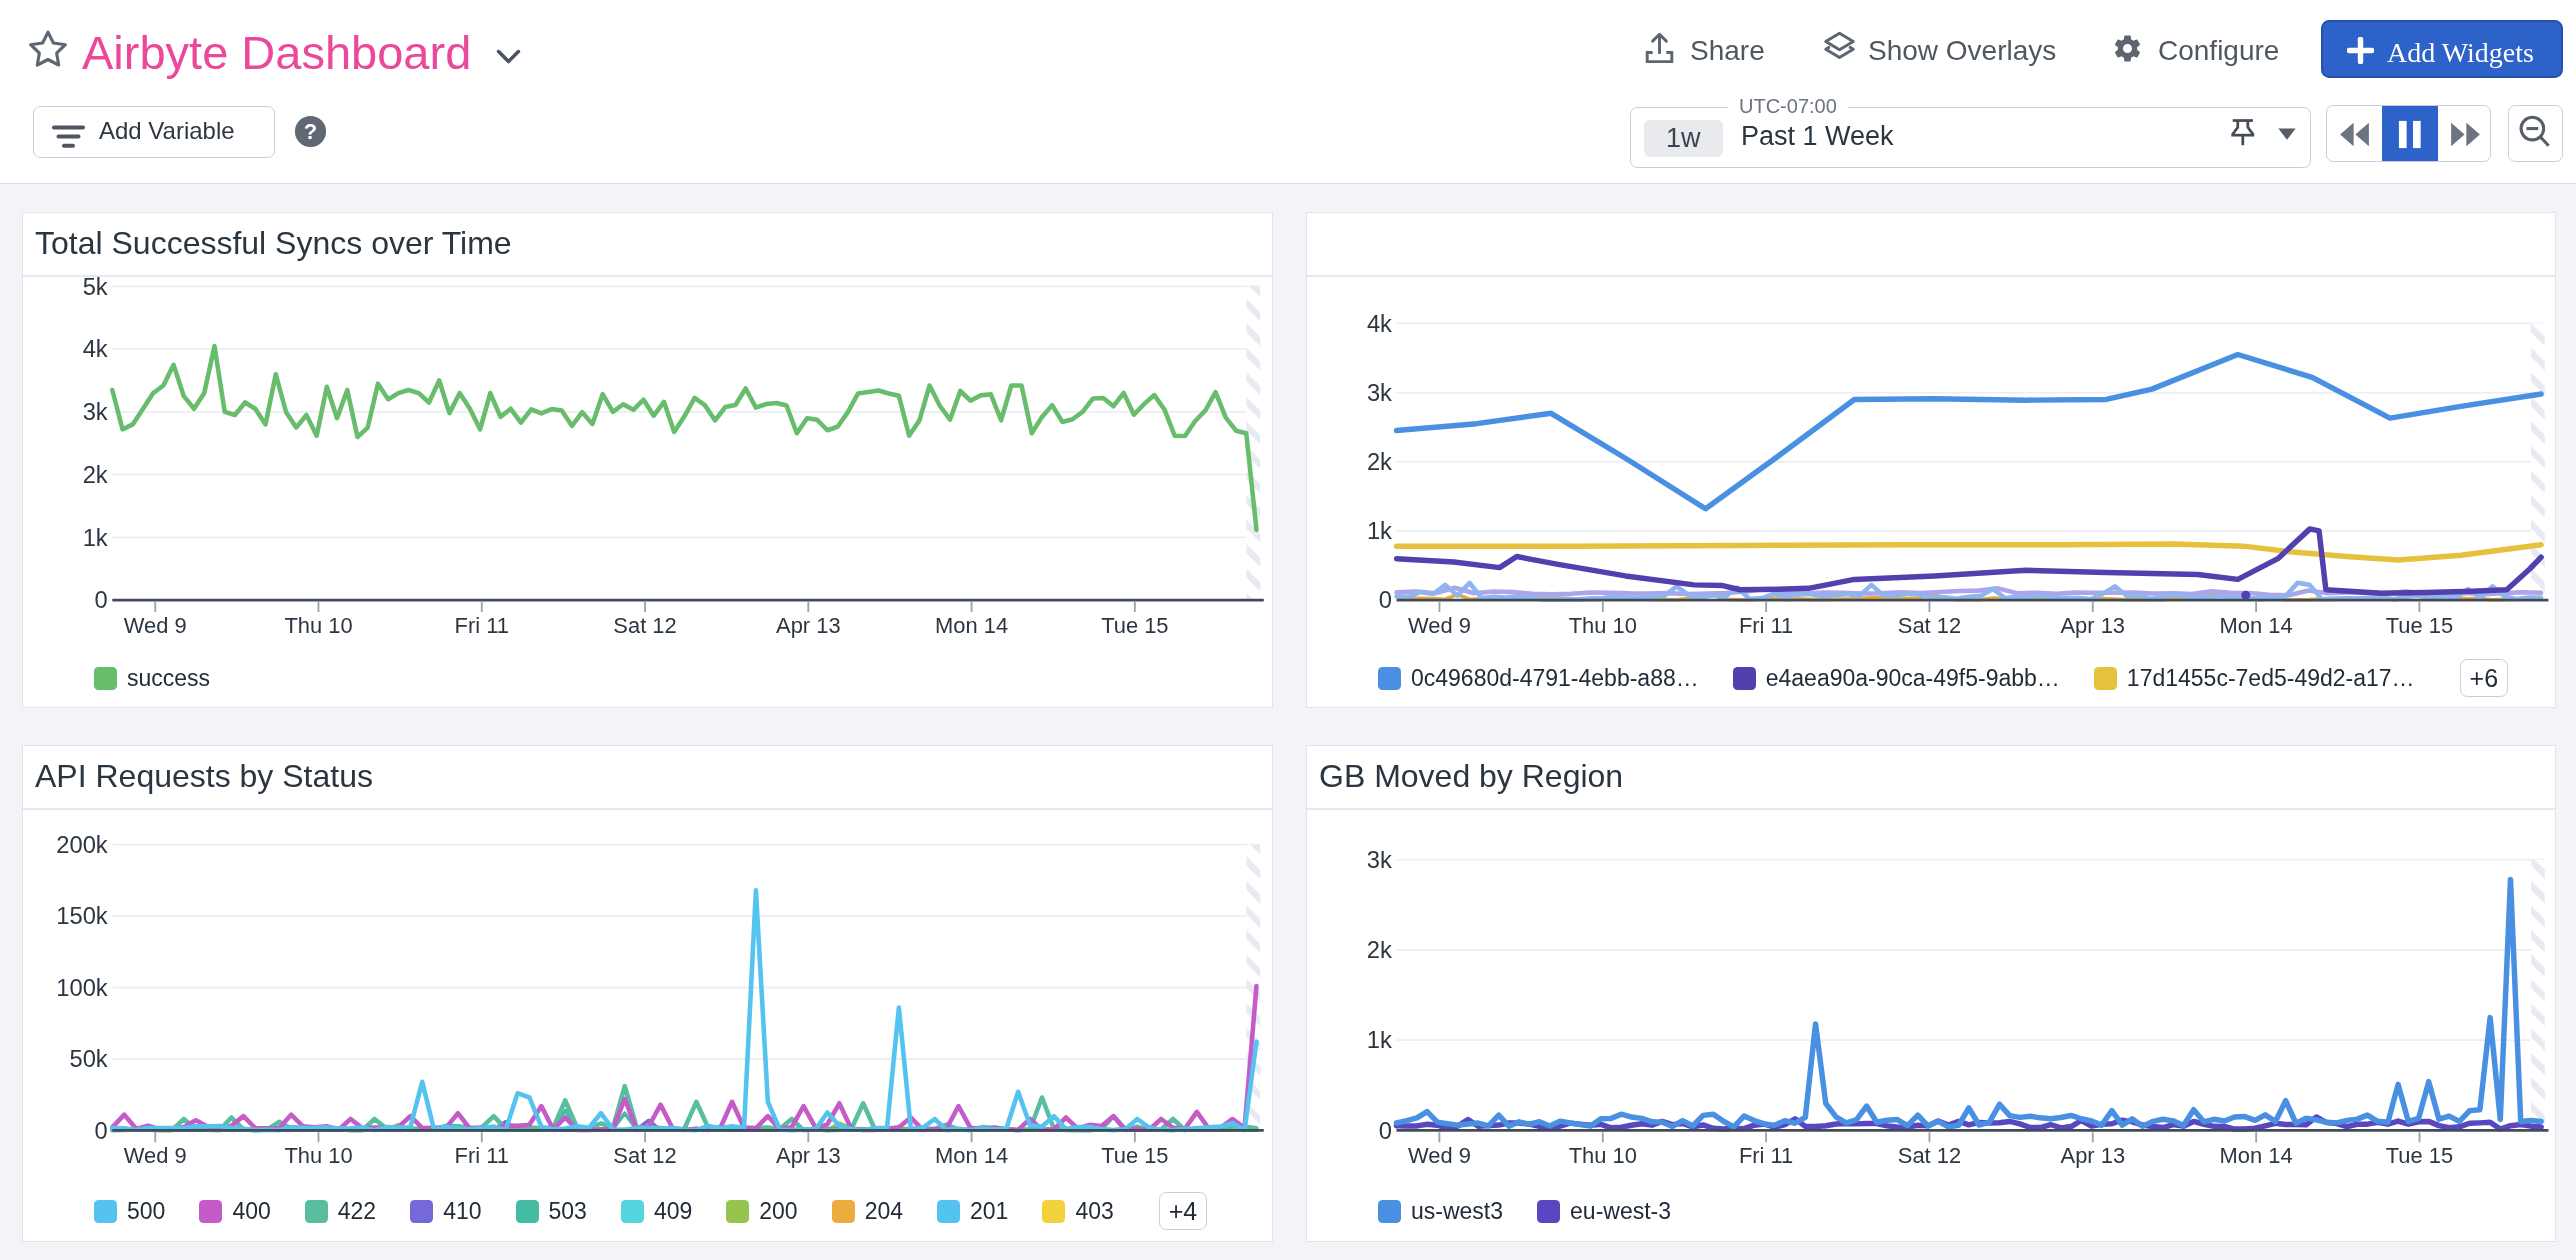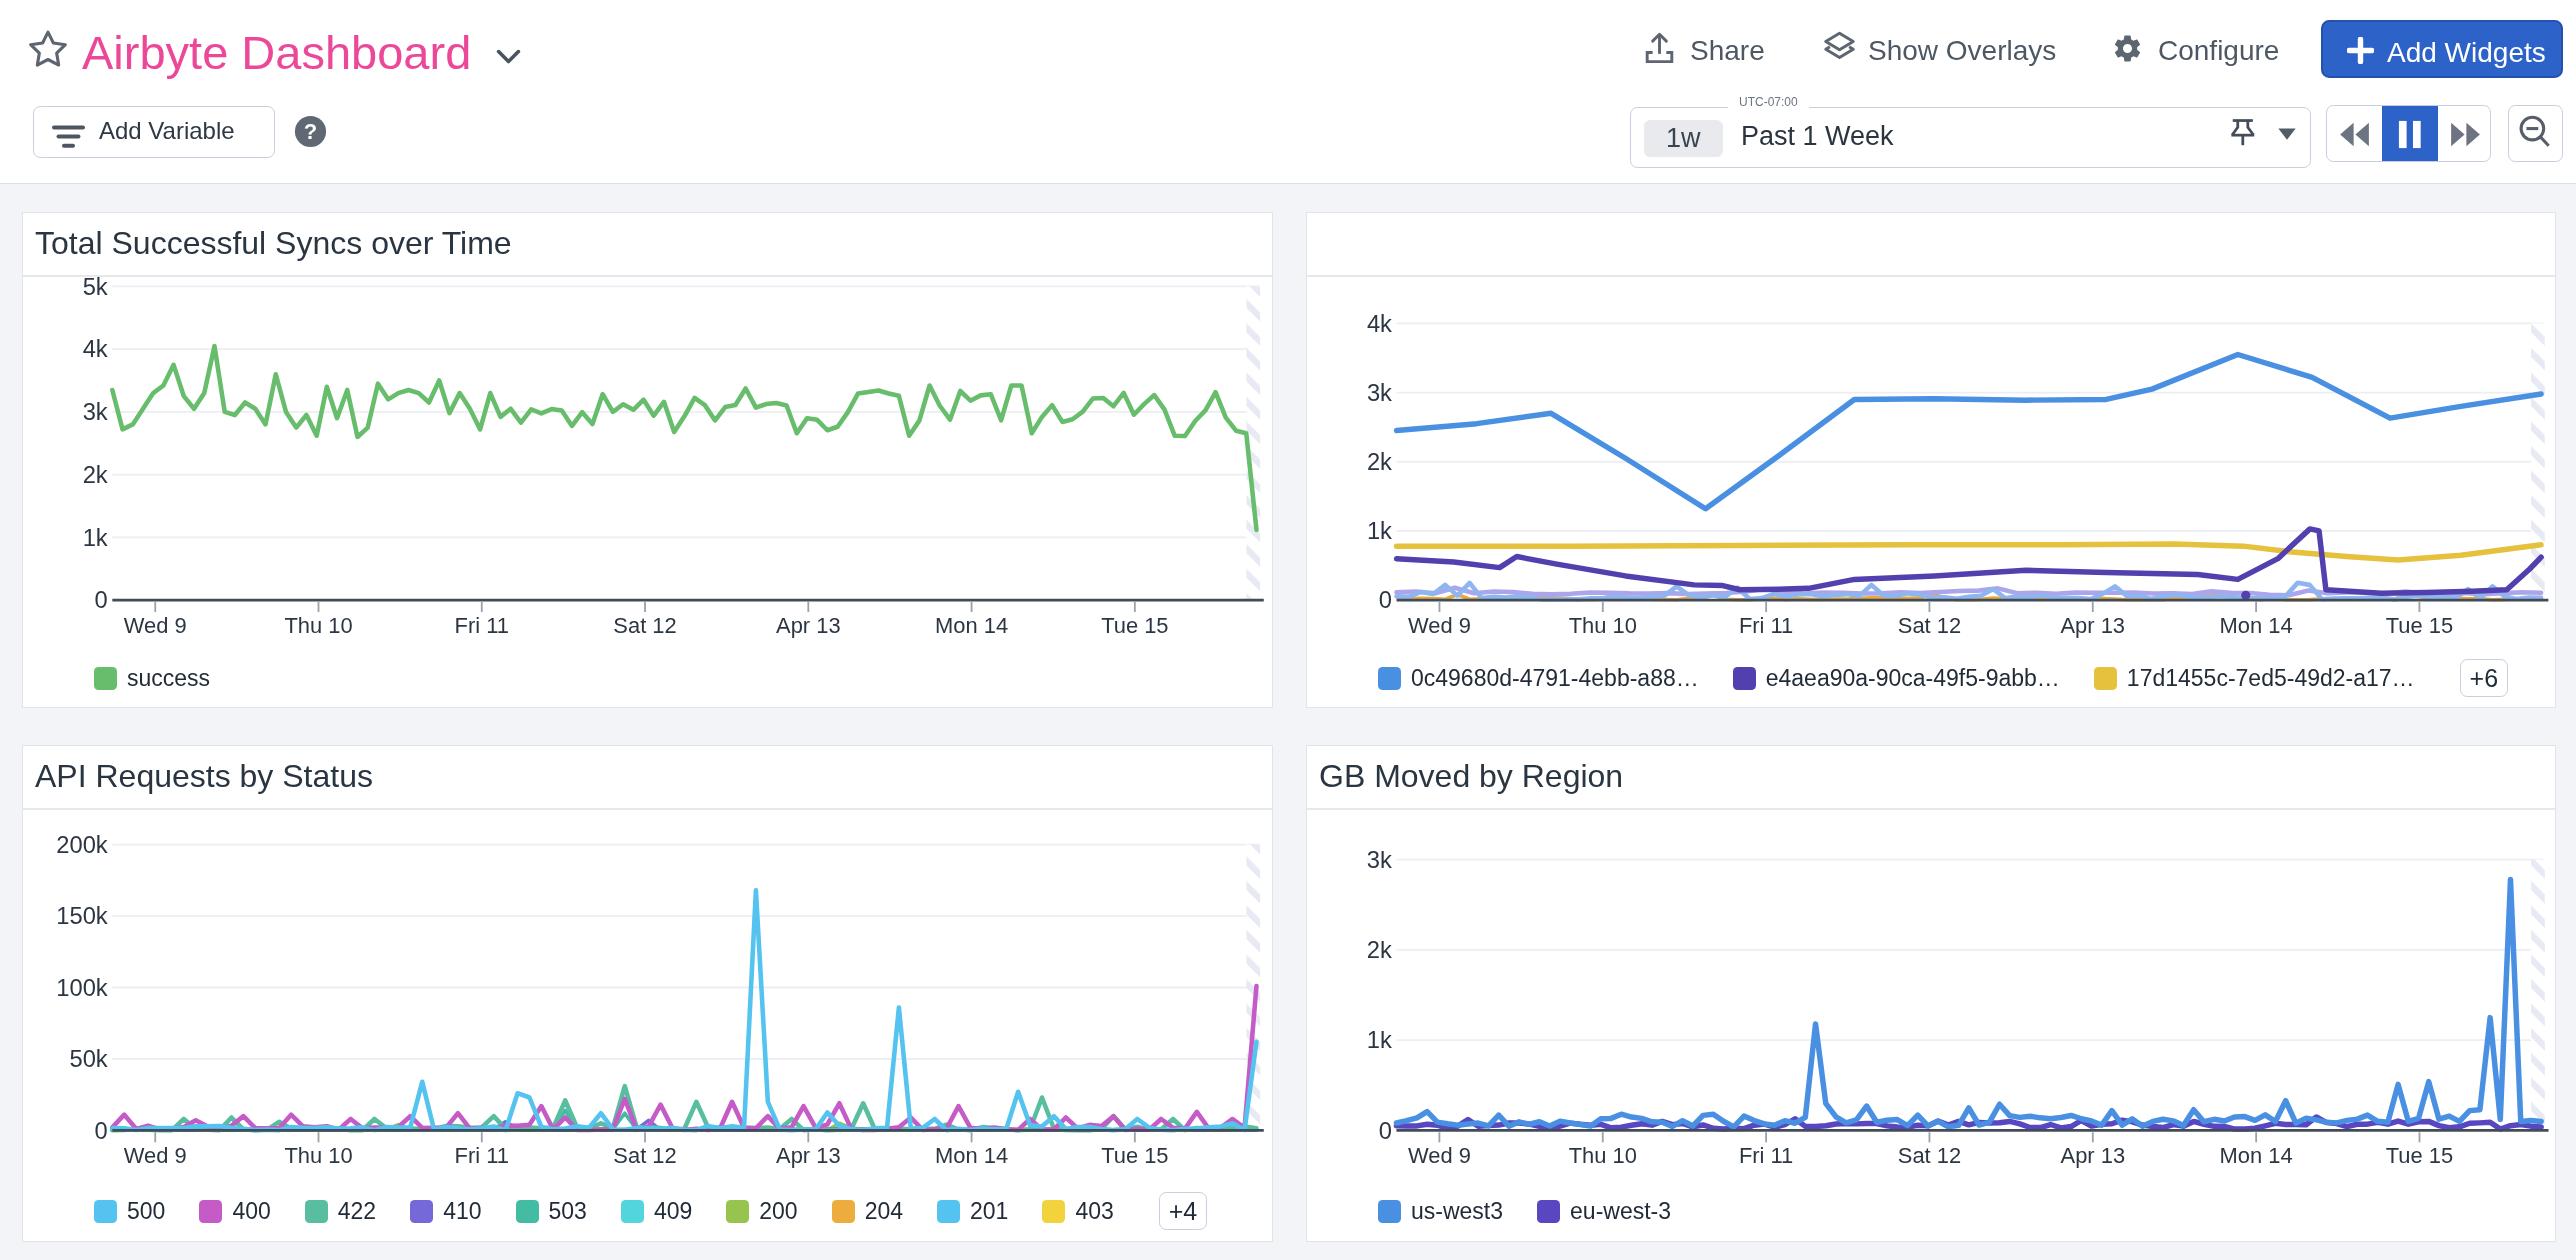--- a/index.html
+++ b/index.html
@@ -1,24 +1,24 @@
 <!DOCTYPE html>
 <html style="font-size:14.6px"><head><meta charset="utf-8"><style>
 * { margin:0; padding:0; box-sizing:border-box; }
 html,body { width:2576px; height:1261px; font-family:"Liberation Sans", sans-serif; background:#f3f4f8; overflow:hidden; }
 #page { position:relative; width:2576px; height:1261px; }
 .topbar { position:absolute; left:0; top:0; width:2576px; height:184px; background:#fff; border-bottom:1.8px solid #dcdfe5; }
 .h1 { position:absolute; left:82px; top:25px; font-size:47px; color:#ec4899; letter-spacing:0; }
 .mi { position:absolute; top:35px; font-size:28px; color:#4e5863; }
-.addw { position:absolute; left:2321px; top:20px; width:242px; height:58px; background:#2d62c9; border:2.7px solid #2450ae; border-radius:8.2px; color:#fff; }
+.addw { position:absolute; left:2321px; top:20px; width:242px; height:58px; background:#2d62c9; border:2.7px solid #2450ae; border-radius:8.2px; color:#fff;font-family:Liberation Serif, serif; }
 .addw span { position:absolute; left:64px; top:14.6px; font-size:28px; }
 .btn2 { position:absolute; top:105px; height:57px; background:#fff; border:1.8px solid #c9cede; border-radius:7.3px; }
 .tbox { position:absolute; left:1630px; top:107px; width:681px; height:61px; background:#fff; border:1.8px solid #c9cede; border-radius:7.3px; }
 .chip1w { position:absolute; left:12.8px; top:12px; width:79px; height:37px; background:#e8eaee; border-radius:6.4px; text-align:center; font-size:27px; color:#3a4450; line-height:37px; }
-.utc { position:absolute; left:97px; top:-12.8px; background:#fff; padding:0 11px; font-size:12px; color:#6b7480; }
+.utc { position:absolute; left:97px; top:-12.8px; background:#fff; padding:0 11px; font-size:20px; color:#6b7480; }
 .panel { position:absolute; background:#fff; border:1.8px solid #e0e3e9; }
 .ptitle { position:absolute; left:12px; top:12px; font-size:32px; color:#2a3542; }
 .panel::after { content:""; position:absolute; left:0; top:62px; width:100%; height:1.8px; background:#e6e8ec; }
 .legend { position:absolute; left:71px; top:442px; height:46px; display:flex; align-items:center; gap:34px; }
 .li { display:flex; align-items:center; }
 .sq { width:23px; height:23px; border-radius:4.6px; display:inline-block; }
 .lt { margin-left:10px; font-size:23px; color:#222c38; }
 .chip { margin-left:11px; border:1.8px solid #c9cede; border-radius:7.3px; padding:3.7px 9px; font-size:25px; color:#222c38; }
 text { font-family:"Liberation Sans", sans-serif; }
 </style></head>

